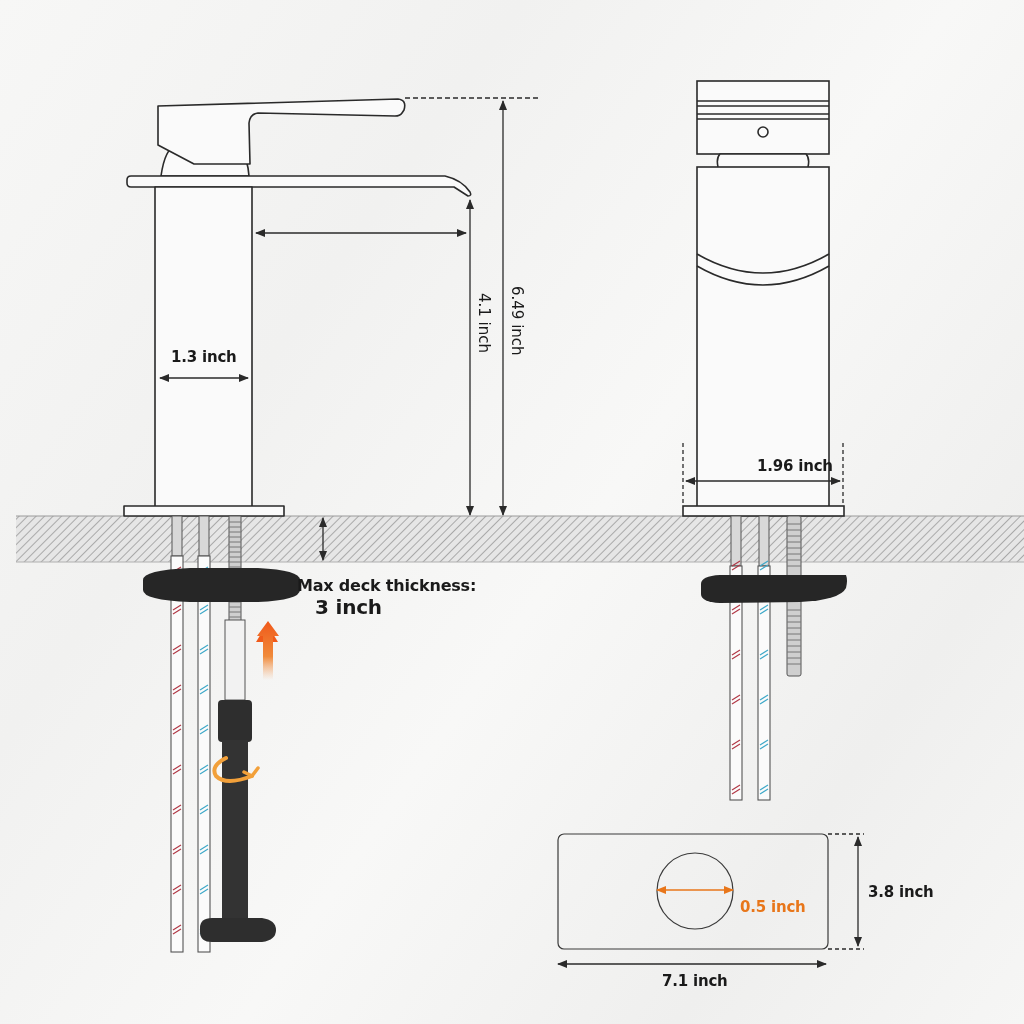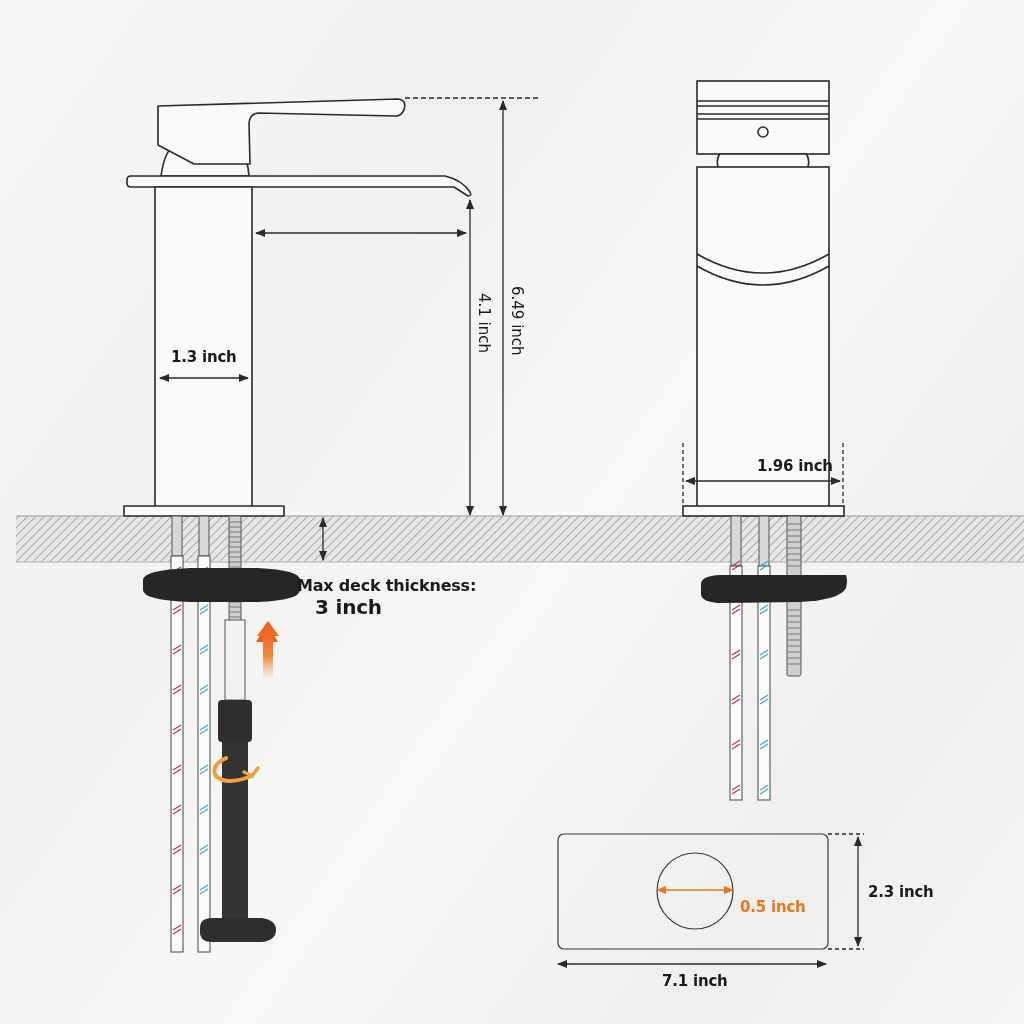--- a/index.html
+++ b/index.html
@@ -160,16 +160,16 @@
 <div class="lbl" style="left:171px;top:348px;">1.3 inch</div>
 <div class="vlbl" style="left:493px;top:293px;">4.1 inch</div>
 <div class="vlbl" style="left:526px;top:286px;">6.49 inch</div>
 
 <div class="lbl" style="left:724px;top:457px;margin-left:33px;">1.96 inch</div>
 
 <div class="lbl" style="left:297px;top:576px;font-size:16px;">Max deck thickness:</div>
 <div class="lbl" style="left:315px;top:595px;font-size:20px;">3 inch</div>
 
 <div class="lbl orange" style="left:740px;top:898px;">0.5 inch</div>
-<div class="lbl" style="left:868px;top:883px;">2.3 inch</div>
+<div class="lbl" style="left:868px;top:883px;">3.8 inch</div>
 <div class="lbl" style="left:662px;top:972px;">7.1 inch</div>
 
 </div>
 
 </body></html>

